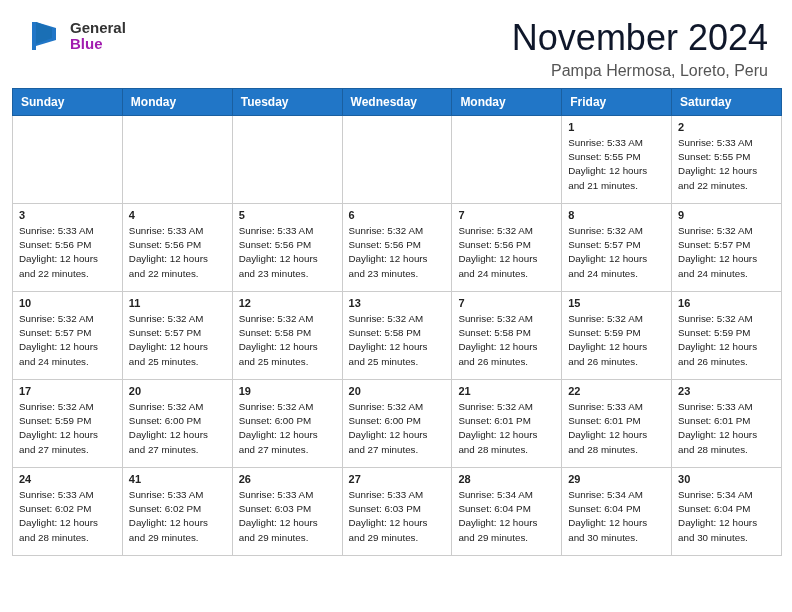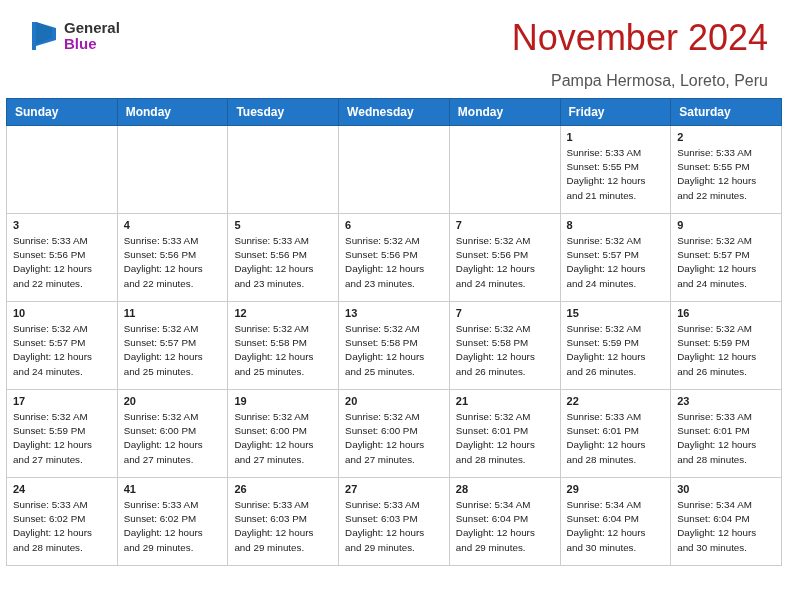--- a/index.html
+++ b/index.html
@@ -18,48 +18,48 @@
     }
     .header {
       display: flex;
       align-items: flex-start;
       justify-content: space-between;
       padding: 18px 24px 8px 24px;
     }
     .logo {
       display: flex;
       align-items: center;
-      gap: 0;
+      gap: 6px;
     }
     .logo-text {
       font-size: 15px;
       font-weight: bold;
       color: #333;
       line-height: 1.1;
     }
     .logo-general { display: block; }
     .logo-blue { display: block; color: #a21caf; }
     .logo-icon {
       width: 36px;
       height: 36px;
       margin-right: 4px;
     }
     .title-block {
       text-align: right;
     }
     .month-title {
       font-size: 36px;
       font-weight: normal;
-      color: #b91c1c;
+      color: #0f172a;
       line-height: 1.1;
     }
     .location-title {
       font-size: 16px;
       color: #555;
-      margin-top: 14px;
+      margin-top: 4px;
     }
     .calendar {
       width: 100%;
       border-collapse: collapse;
       margin: 0;
       padding: 0 0px;
       font-size: 10.5px;
     }
     .calendar th {
       background: #2176c7;
@@ -91,21 +91,21 @@
     }
     .day-info {
       font-size: 9.8px;
       color: #222;
       line-height: 1.45;
     }
     .empty-cell {
       background: #f5f5f5;
     }
     .calendar-wrap {
-      padding: 0 10px 10px 6px;
+      padding: 0 10px 10px 12px;
     }
   </style>
 </head>
 <body>
 
 <div class="page">
   <div class="header">
     <div class="logo">
       <svg class="logo-icon" viewBox="0 0 36 36" xmlns="http://www.w3.org/2000/svg">
         <rect x="0" y="0" width="36" height="36" fill="white"></rect>

